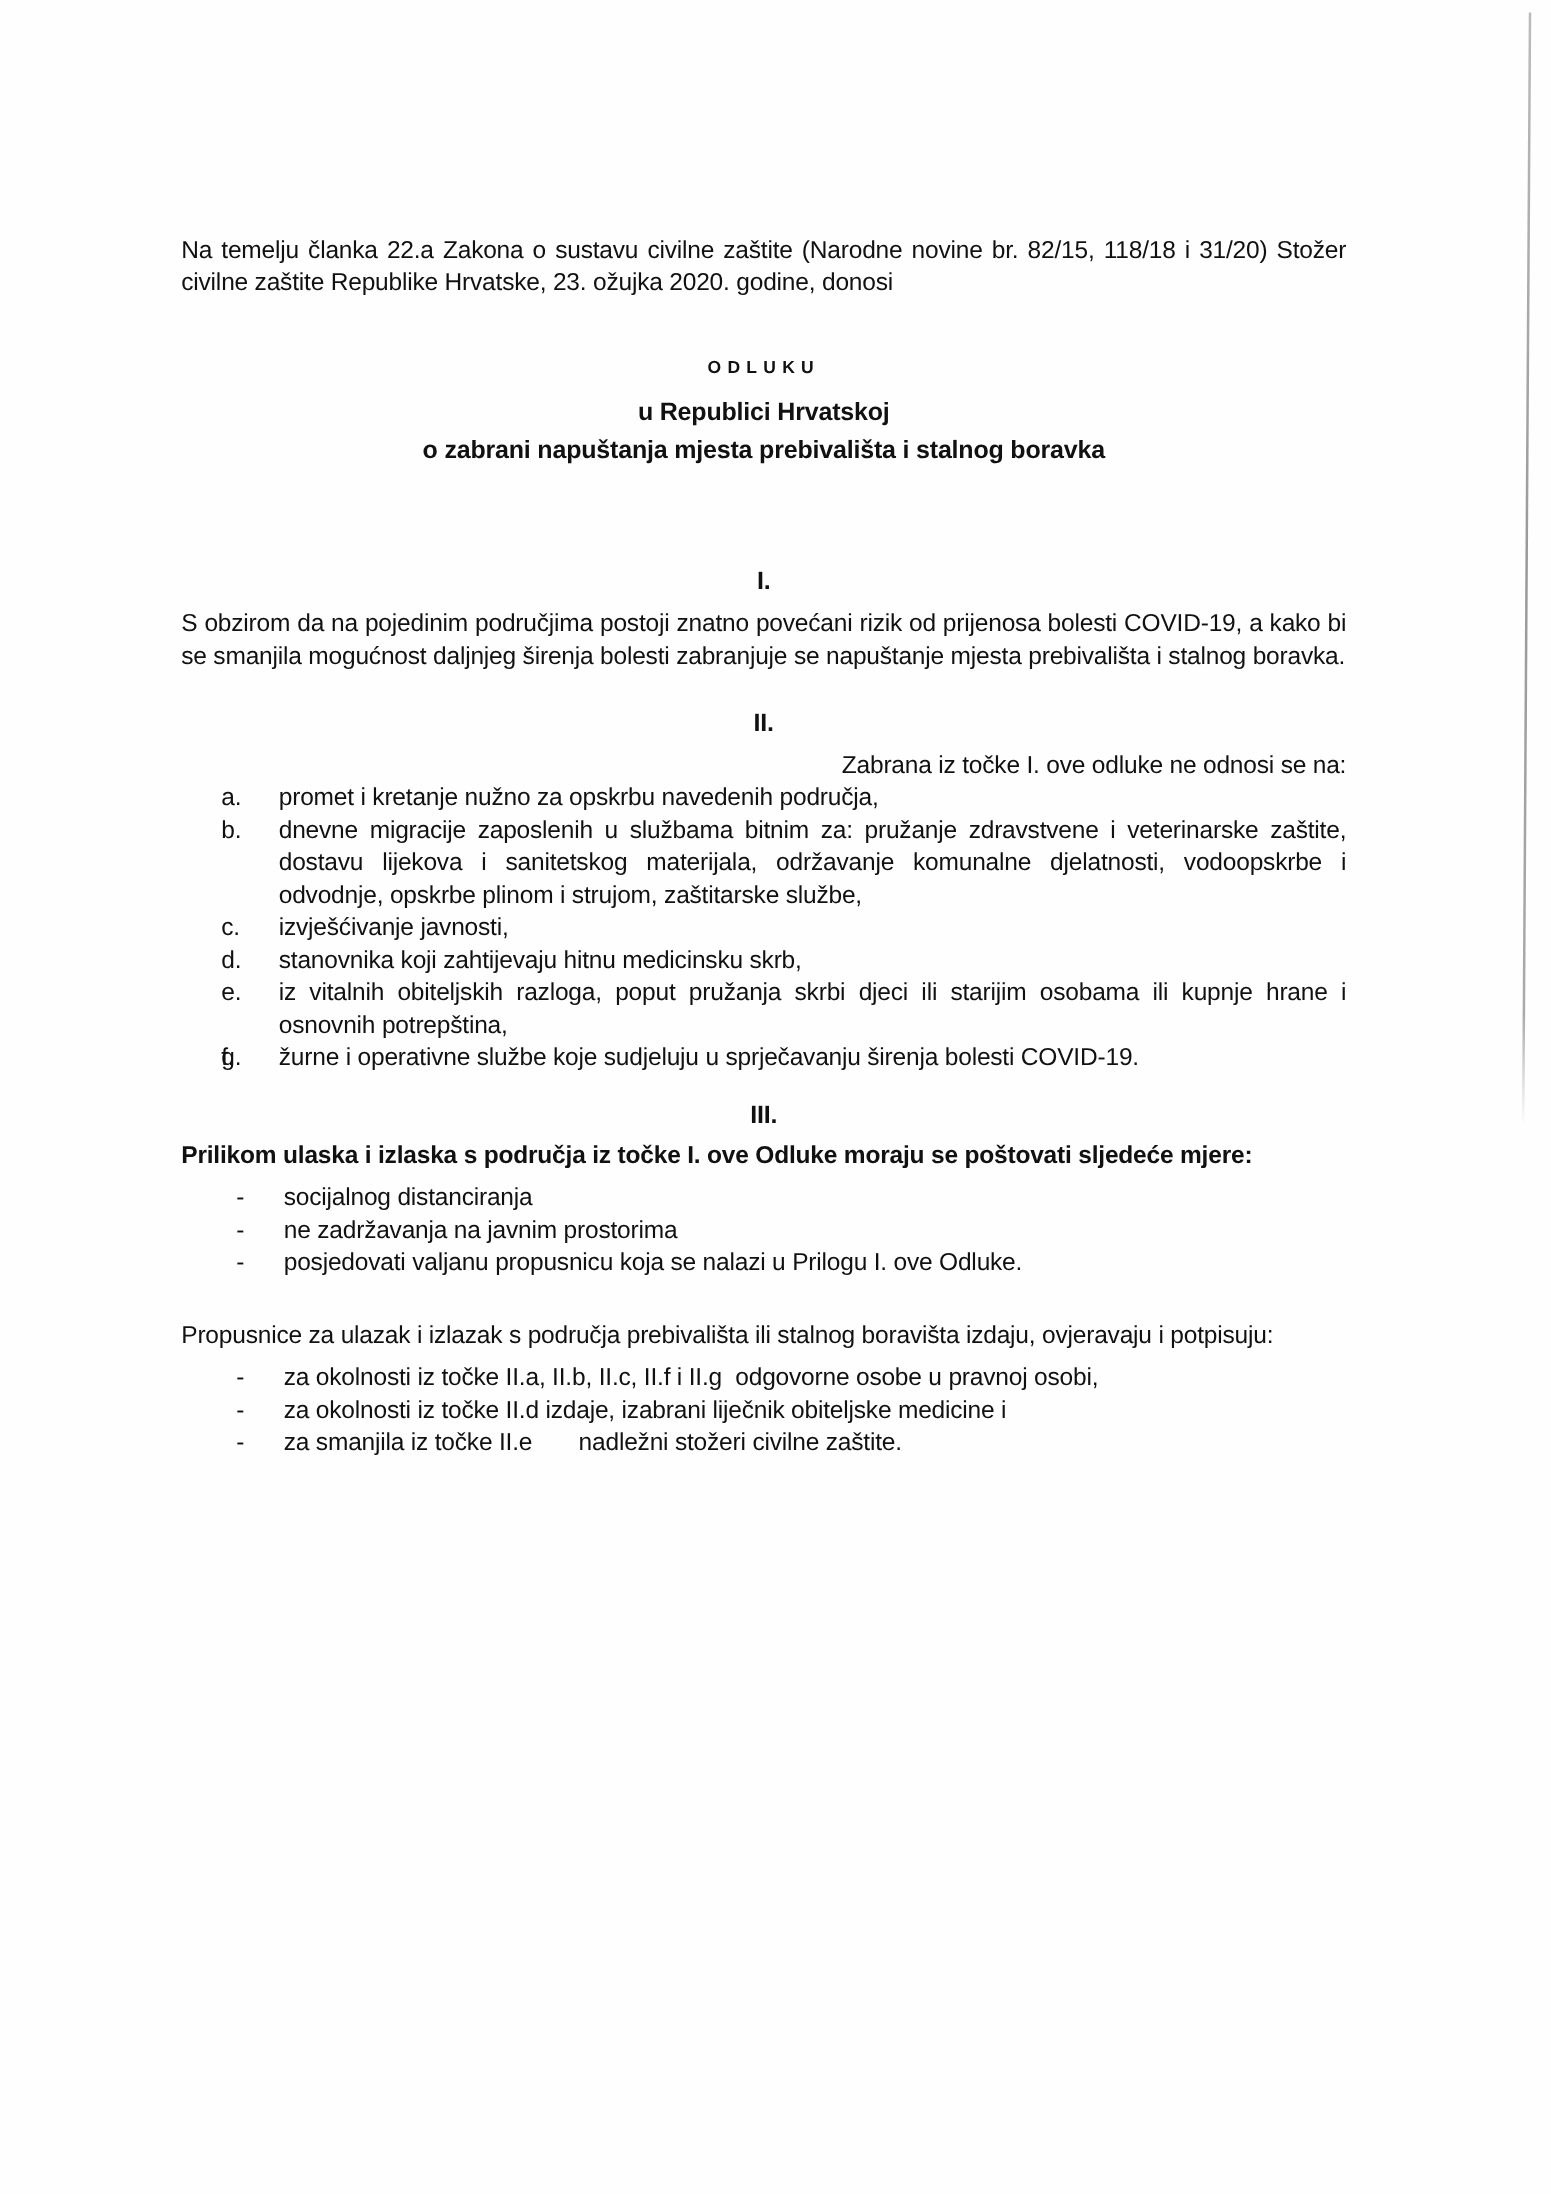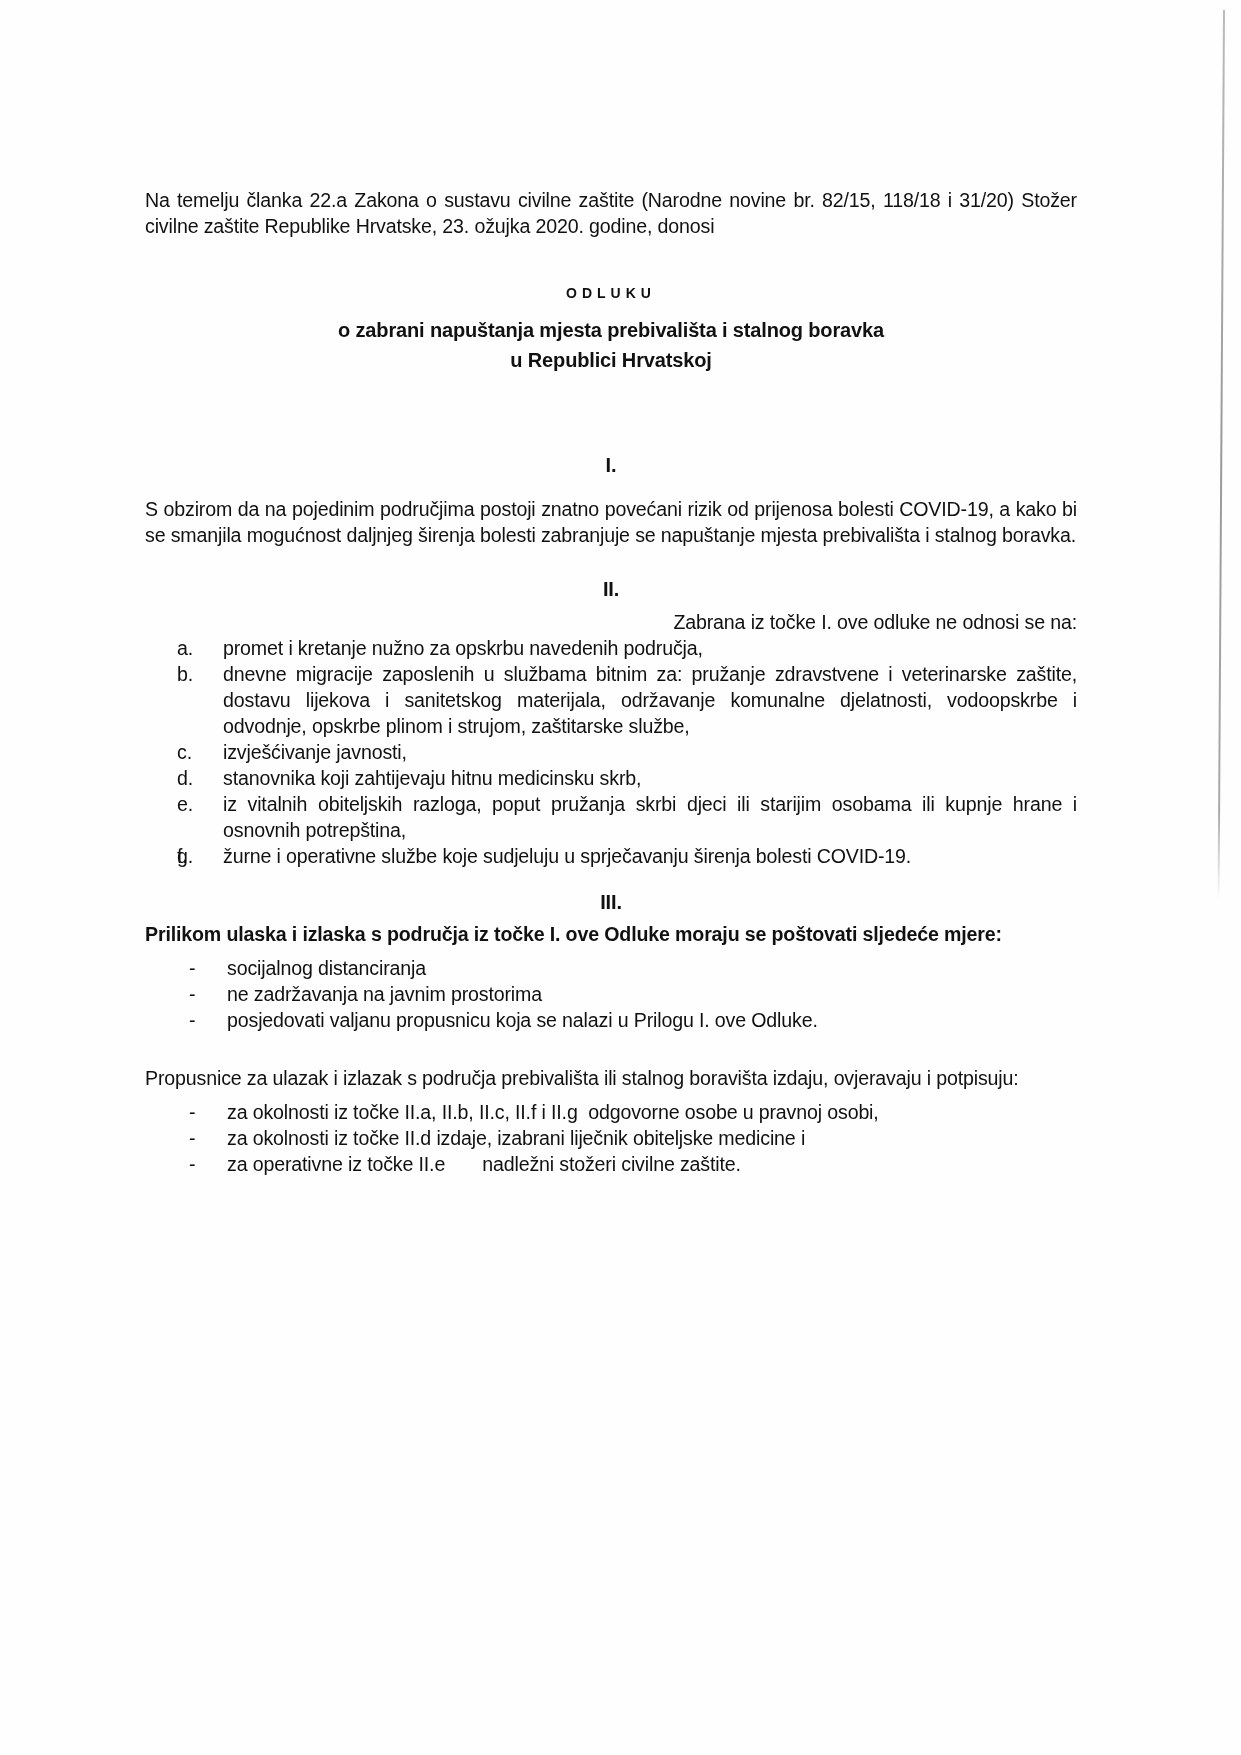--- a/index.html
+++ b/index.html
@@ -49,21 +49,21 @@
       font-size: 20px;
       line-height: 30px;
       margin-top: 9px;
     }
     .section-num {
       text-align: center;
       font-weight: bold;
       font-size: 20px;
     }
     #sec1-num { margin-top: 77px; }
-    #sec1-text { margin-top: 18px; }
+    #sec1-text { margin-top: 8px; }
     #sec2-num { margin-top: 28px; }
     #sec2-intro { margin-top: 7px; text-align: right; }
     #sec3-num { margin-top: 20px; }
     #sec3-intro { margin-top: 6px; font-weight: bold; }
     #passes-intro { margin-top: 32px; }
 
     ol.alpha {
       list-style: none;
       margin: 0;
       padding: 0;
@@ -98,22 +98,22 @@
 <body>
 
 <div class="scan-line"></div>
 
 <div class="page">
 
   <div class="justify">Na temelju članka 22.a Zakona o sustavu civilne zaštite (Narodne novine br. 82/15, 118/18 i 31/20) Stožer civilne zaštite Republike Hrvatske, 23. ožujka 2020. godine, donosi</div>
 
   <div class="title">ODLUKU</div>
   <div class="subtitle">
+    <div>u Republici Hrvatskoj</div>
     <div>o zabrani napuštanja mjesta prebivališta i stalnog boravka</div>
-    <div>u Republici Hrvatskoj</div>
   </div>
 
   <div id="sec1-num" class="section-num">I.</div>
   <div id="sec1-text" class="justify">S obzirom da na pojedinim područjima postoji znatno povećani rizik od prijenosa bolesti COVID-19, a kako bi se smanjila mogućnost daljnjeg širenja bolesti zabranjuje se napuštanje mjesta prebivališta i stalnog boravka.</div>
 
   <div id="sec2-num" class="section-num">II.</div>
   <div id="sec2-intro">Zabrana iz točke I. ove odluke ne odnosi se na:</div>
   <ol class="alpha">
     <li><span class="marker">a.</span><span>promet i kretanje nužno za opskrbu navedenih područja,</span></li>
     <li><span class="marker">b.</span><span>dnevne migracije zaposlenih u službama bitnim za: pružanje zdravstvene i veterinarske zaštite, dostavu lijekova i sanitetskog materijala, održavanje komunalne djelatnosti, vodoopskrbe i odvodnje, opskrbe plinom i strujom, zaštitarske službe,</span></li>
@@ -129,16 +129,16 @@
   <ul class="dash">
     <li><span class="marker">-</span><span>socijalnog distanciranja</span></li>
     <li><span class="marker">-</span><span>ne zadržavanja na javnim prostorima</span></li>
     <li><span class="marker">-</span><span>posjedovati valjanu propusnicu koja se nalazi u Prilogu I. ove Odluke.</span></li>
   </ul>
 
   <div id="passes-intro" class="justify">Propusnice za ulazak i izlazak s područja prebivališta ili stalnog boravišta izdaju, ovjeravaju i potpisuju:</div>
   <ul class="dash">
     <li><span class="marker">-</span><span class="gap">za okolnosti iz točke II.a, II.b, II.c, II.f i II.g  odgovorne osobe u pravnoj osobi,</span></li>
     <li><span class="marker">-</span><span>za okolnosti iz točke II.d izdaje, izabrani liječnik obiteljske medicine i</span></li>
-    <li><span class="marker">-</span><span>za operativne iz točke II.e</span><span class="gap">       </span><span>nadležni stožeri civilne zaštite.</span></li>
+    <li><span class="marker">-</span><span>za smanjila iz točke II.e</span><span class="gap">       </span><span>nadležni stožeri civilne zaštite.</span></li>
   </ul>
 
 </div>
 
 </body></html>

